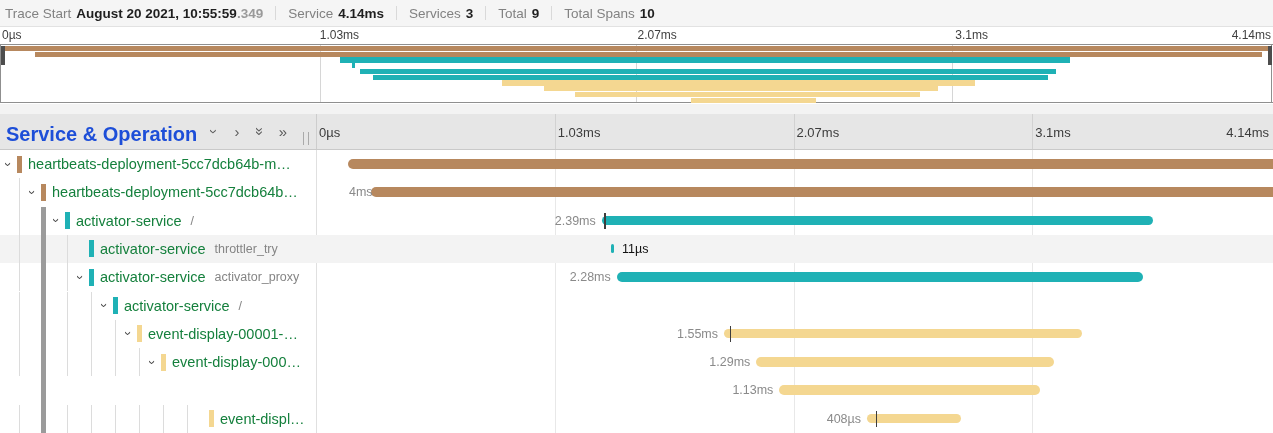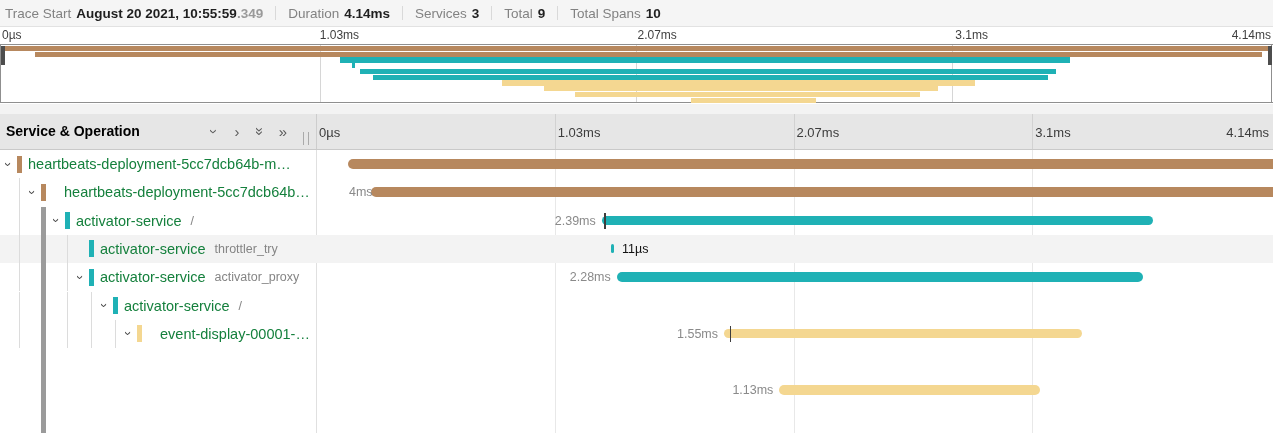--- a/index.html
+++ b/index.html
@@ -34,21 +34,21 @@
   .minimap .mbar { position: absolute; }
   .minimap .scrubber { position: absolute; top: 1px; width: 4px; height: 19px; background: #4d4d4d; cursor: ew-resize; }
 
   .gap-strip { position: absolute; left: 0; top: 104px; width: 1273px; height: 10px; background: #f3f3f3; }
 
   
   .thead {
     position: absolute; left: 0; top: 114px; width: 1273px; height: 36px;
     background: #e6e6e6; border-bottom: 1px solid #c9c9c9;
   }
-  .thead .title { position: absolute; left: 6px; top: 9px; font-size: 14px; font-weight: bold; color: #000000; }
+  .thead .title { position: absolute; left: 6px; top: 9px; font-size: 20px; font-weight: bold; color: #1d4ed8; }
   .thead .hicon { position: absolute; top: 8px; width: 16px; height: 18px; color: #5a5a5a; font-size: 15px;
                   display: flex; align-items: center; justify-content: center; cursor: pointer; }
   .rot90 { display: inline-block; transform: rotate(90deg); }
   .thead .grip { position: absolute; left: 303px; top: 18px; width: 6px; height: 13px;
                  border-left: 1px solid #aaa; border-right: 1px solid #aaa; cursor: col-resize; }
   .thead .grid { position: absolute; top: 0; bottom: 0; width: 1px; background: #d2d2d2; }
   .thead .coldiv { position: absolute; top: 0; bottom: 0; left: 316px; width: 1px; background: #cdcdcd; }
   .thead .tick { position: absolute; top: 11px; font-size: 13px; color: #3c3c3c; white-space: nowrap; }
 
   
@@ -79,21 +79,21 @@
 <div class="app">
 
   <div class="topbar">
     <span class="kv">
       <span class="k">Trace Start</span>
       <b>August 20 2021, 10:55:59</b>
         <span class="frac">.349</span>
     </span>
     <span class="sep"></span>
     <span class="kv">
-      <span class="k">Duration</span>
+      <span class="k">Service</span>
       <b>4.14ms</b>
     </span>
     <span class="sep"></span>
     <span class="kv">
       <span class="k">Services</span>
       <b>3</b>
     </span>
     <span class="sep"></span>
     <span class="kv">
       <span class="k">Total</span>
@@ -181,21 +181,21 @@
           <div class="bar" style="left: 0px; width: 955px; background: rgb(183, 136, 94);"></div>
         </div>
       </div>
       <div class="row" style="top: 28.3px;">
         <div class="leftcell">
           <div class="guide" style="left: 19px;"></div>
           <div class="tchev" style="left: 26px;">
             <span class="rot90">›</span>
           </div>
           <div class="cblock" style="left: 41px; background: rgb(183, 136, 94);"></div>
-          <div class="names" style="left: 64px; text-align: center;">
+          <div class="names" style="left: 52px; text-align: center;">
             <span class="svc">heartbeats-deployment-5cc7dcb64b…</span>
           </div>
         </div>
         <div class="rightcell">
           <div class="bar" style="left: 23.0676px; width: 927.319px; background: rgb(183, 136, 94);"></div>
           <div class="durlabel" style="left: 1px;">4ms</div>
         </div>
       </div>
       <div class="row" style="top: 56.6px;">
         <div class="leftcell">
@@ -271,32 +271,74 @@
         <div class="leftcell">
           <div class="guide" style="left: 19px;"></div>
           <div class="guide" style="left: 43px;"></div>
           <div class="guide" style="left: 67px;"></div>
           <div class="guide" style="left: 91px;"></div>
           <div class="guide" style="left: 115px;"></div>
           <div class="tchev" style="left: 122px;">
             <span class="rot90">›</span>
           </div>
           <div class="cblock" style="left: 137px; background: rgb(244, 215, 145);"></div>
-          <div class="names" style="left: 160px;">
+          <div class="names" style="left: 148px;">
             <span class="svc">event-display-00001-…</span>
           </div>
         </div>
         <div class="rightcell">
           <div class="bar" style="left: 376.002px; width: 357.548px; background: rgb(244, 215, 145);"></div>
           <div class="durlabel" style="right: 586.998px;">1.55ms</div>
           <div class="marker" style="left: 381.731px;"></div>
         </div>
       </div>
+      <div class="row" style="top: 198.1px;">
+        <div class="leftcell">
+          <div class="guide" style="left: 19px;"></div>
+          <div class="guide" style="left: 43px;"></div>
+          <div class="guide" style="left: 67px;"></div>
+          <div class="guide" style="left: 91px;"></div>
+          <div class="guide" style="left: 115px;"></div>
+          <div class="guide" style="left: 139px;"></div>
+          <div class="tchev" style="left: 146px;">
+            <span class="rot90">›</span>
+          </div>
+          <div class="cblock" style="left: 161px; background: rgb(244, 215, 145);"></div>
+          <div class="names" style="left: 172px;">
+            <span class="svc">event-display-000…</span>
+          </div>
+        </div>
+        <div class="rightcell">
+          <div class="bar" style="left: 408.297px; width: 297.572px; background: rgb(244, 215, 145);"></div>
+          <div class="durlabel" style="right: 554.703px;">1.29ms</div>
+        </div>
+      </div>
       <div class="row" style="top: 226.4px;">
         <div class="rightcell">
           <div class="bar" style="left: 431.365px; width: 260.664px; background: rgb(244, 215, 145);"></div>
           <div class="durlabel" style="right: 531.635px;">1.13ms</div>
         </div>
       </div>
+      <div class="row" style="top: 254.7px;">
+        <div class="leftcell">
+          <div class="guide" style="left: 19px;"></div>
+          <div class="guide" style="left: 43px;"></div>
+          <div class="guide" style="left: 67px;"></div>
+          <div class="guide" style="left: 91px;"></div>
+          <div class="guide" style="left: 115px;"></div>
+          <div class="guide" style="left: 139px;"></div>
+          <div class="guide" style="left: 163px;"></div>
+          <div class="guide" style="left: 187px;"></div>
+          <div class="cblock" style="left: 209px; background: rgb(244, 215, 145);"></div>
+          <div class="names" style="left: 220px;">
+            <span class="svc">event-displ…</span>
+          </div>
+        </div>
+        <div class="rightcell">
+          <div class="bar" style="left: 519.022px; width: 94.1159px; background: rgb(244, 215, 145);"></div>
+          <div class="durlabel" style="right: 443.978px;">408µs</div>
+          <div class="marker" style="left: 527.518px;"></div>
+        </div>
+      </div>
       <div class="dark-guide" style="top: 56.6px; height: 226.4px;"></div>
     </div>
 
 </div>
 
 </body></html>

